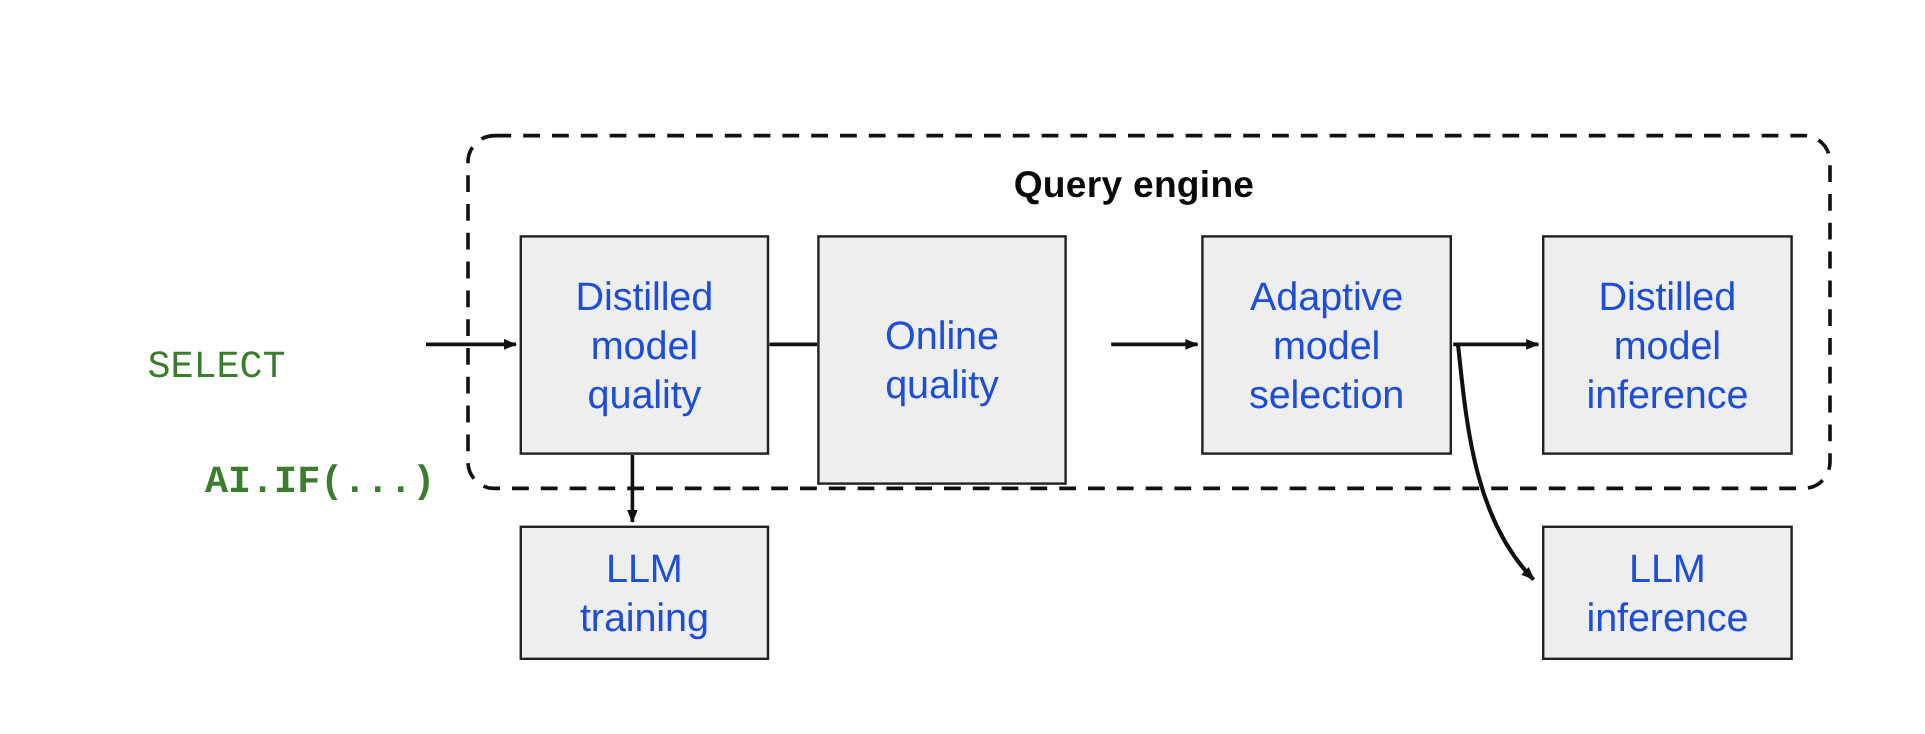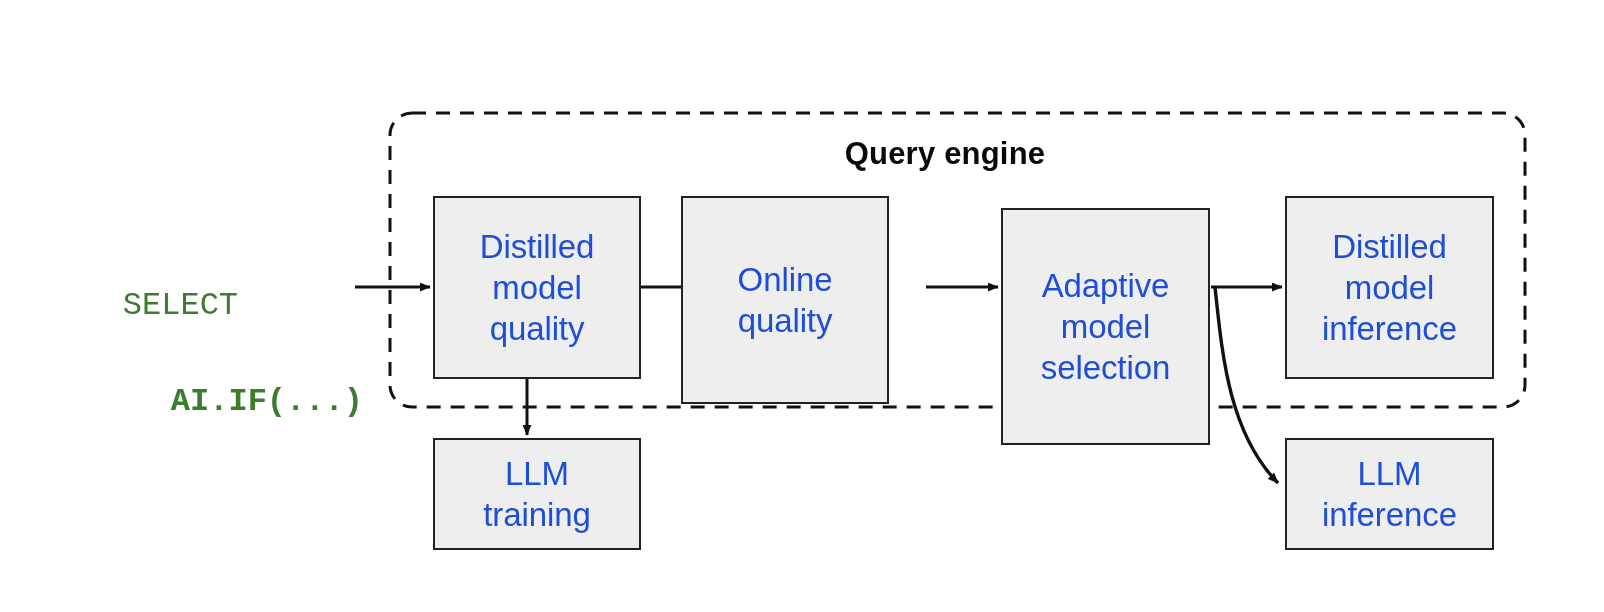--- a/index.html
+++ b/index.html
@@ -115,21 +115,21 @@
     <span class="node-line">Distilled</span>
     <span class="node-line">model</span>
     <span class="node-line">quality</span>
   </div>
 
   <div class="node-box" style="left:681px; top:196px; width:208px; height:208px;">
     <span class="node-line">Online</span>
     <span class="node-line">quality</span>
   </div>
 
-  <div class="node-box" style="left:1001px; top:208px; width:209px; height:237px;text-align:center;">
+  <div class="node-box" style="left:1001px; top:196px; width:209px; height:183px;text-align:center;">
     <span class="node-line">Adaptive</span>
     <span class="node-line">model</span>
     <span class="node-line">selection</span>
   </div>
 
   <div class="node-box" style="left:1285px; top:196px; width:209px; height:183px;">
     <span class="node-line">Distilled</span>
     <span class="node-line">model</span>
     <span class="node-line">inference</span>
   </div>

